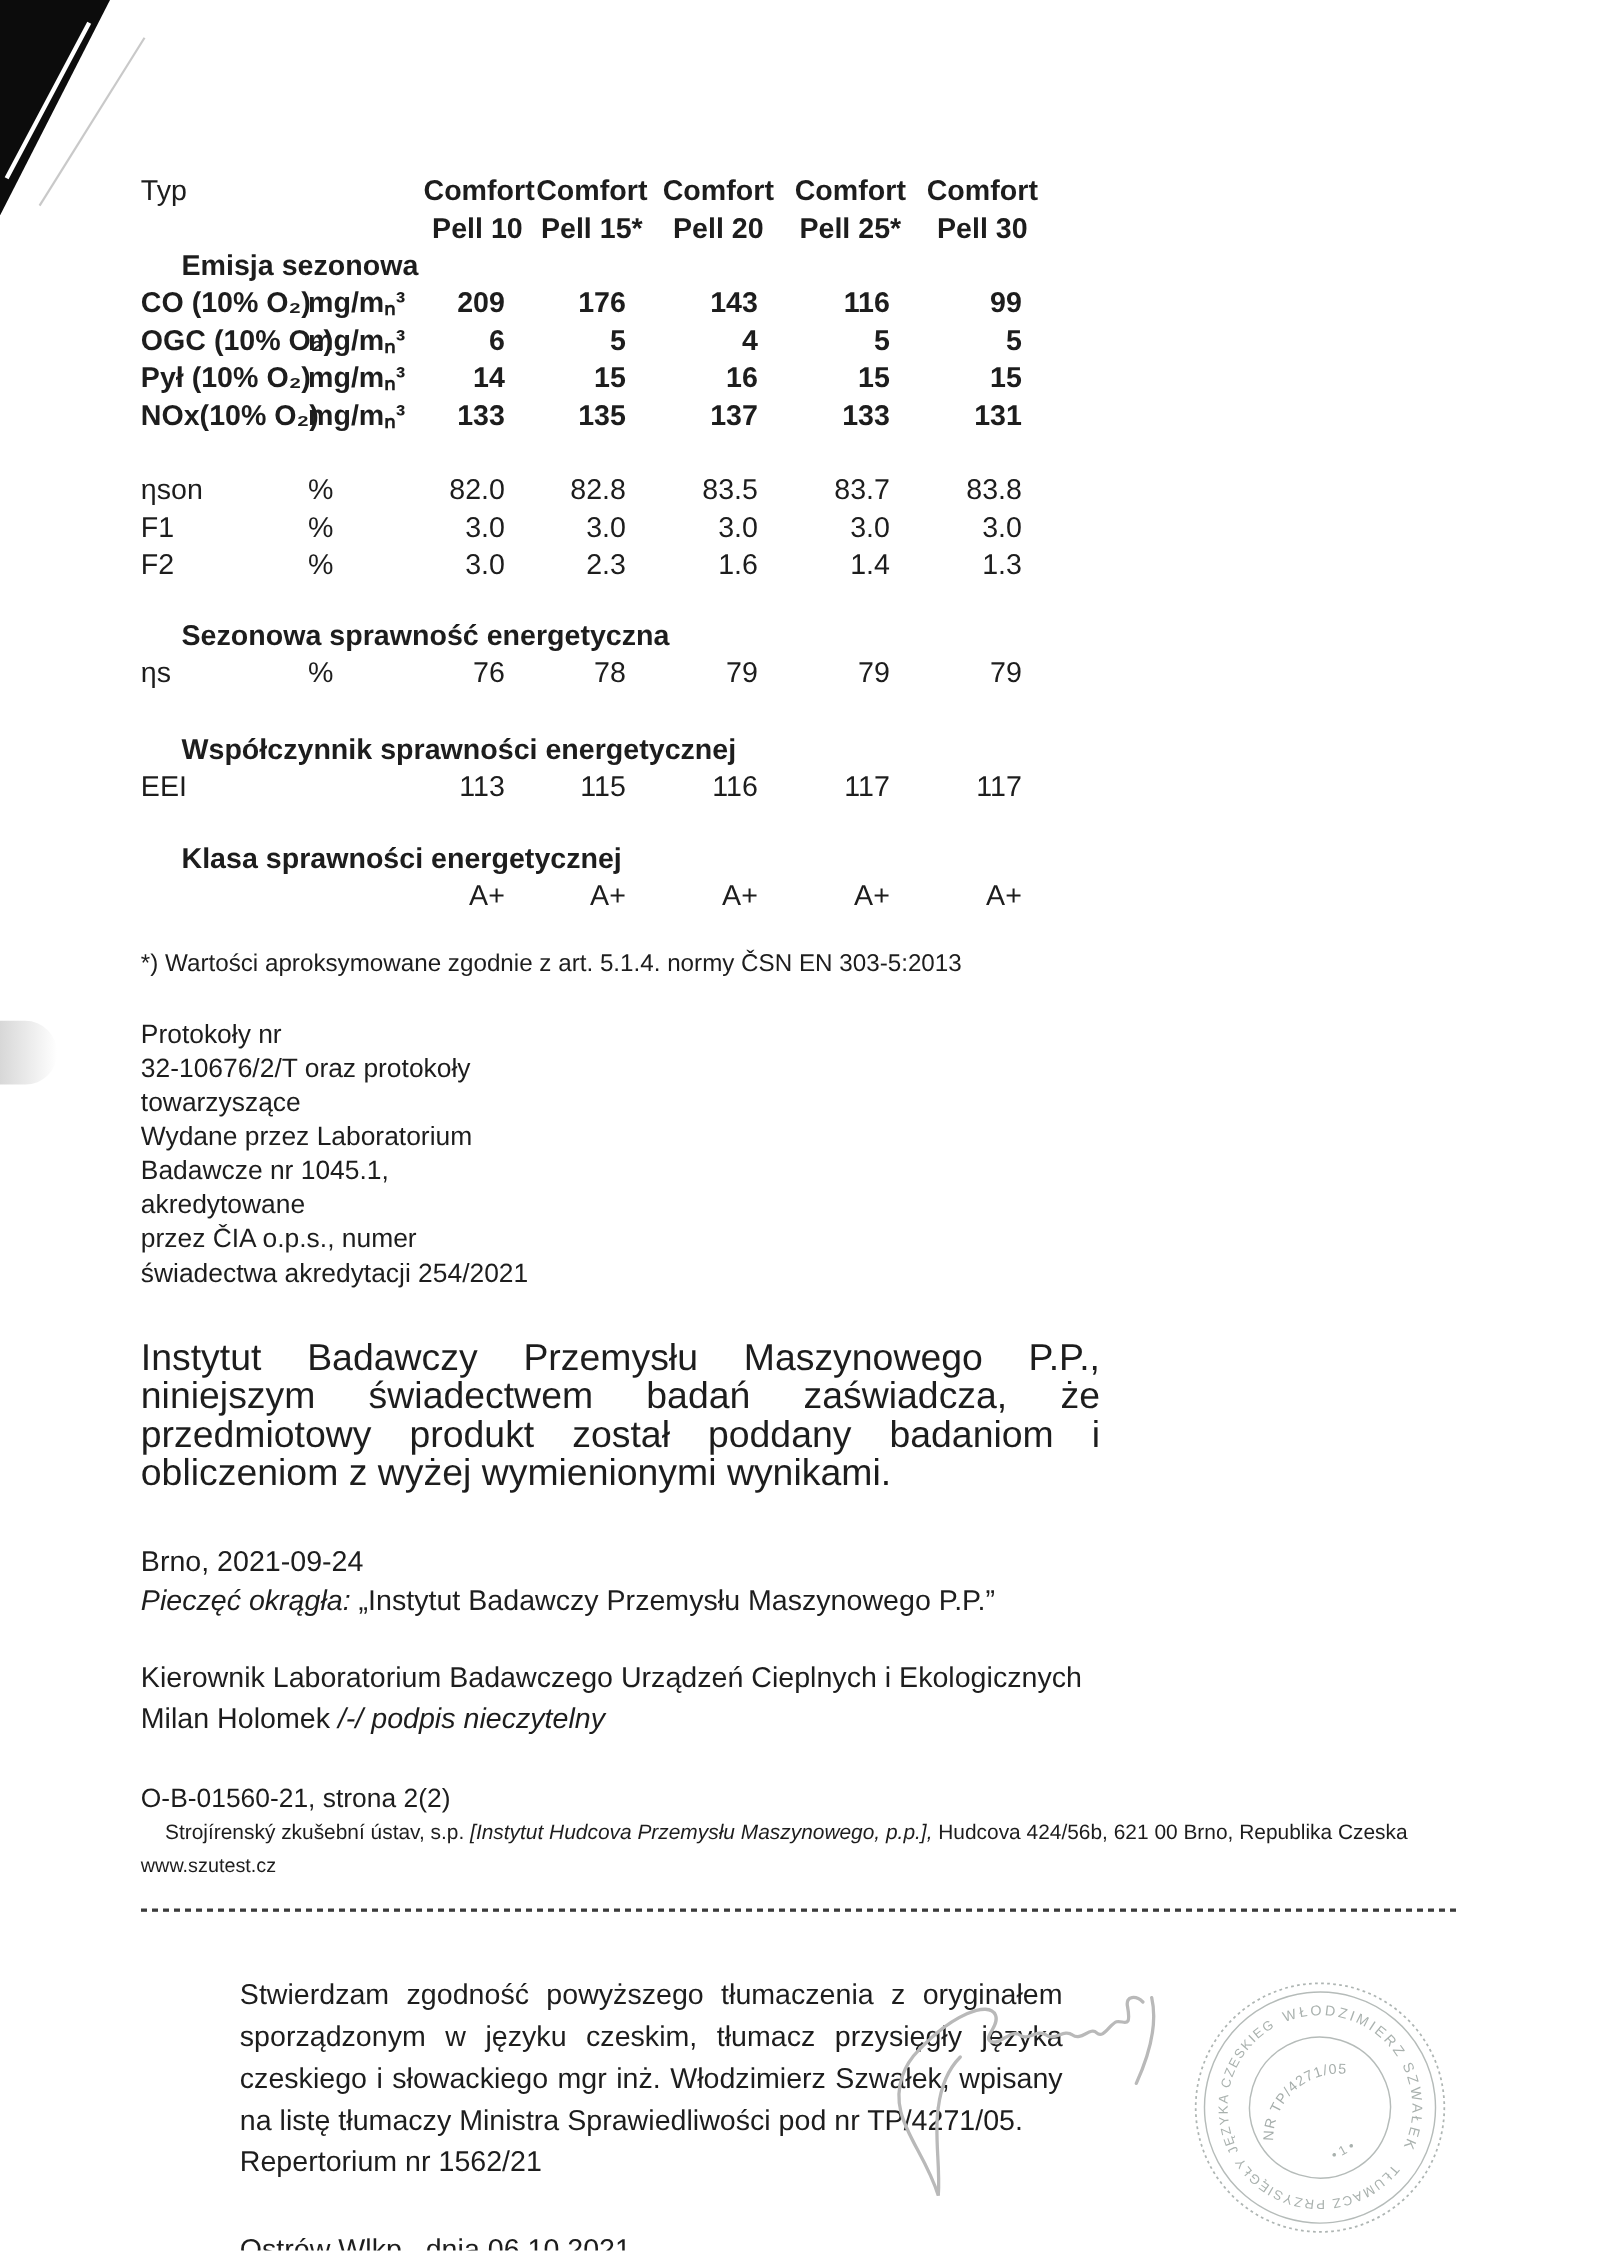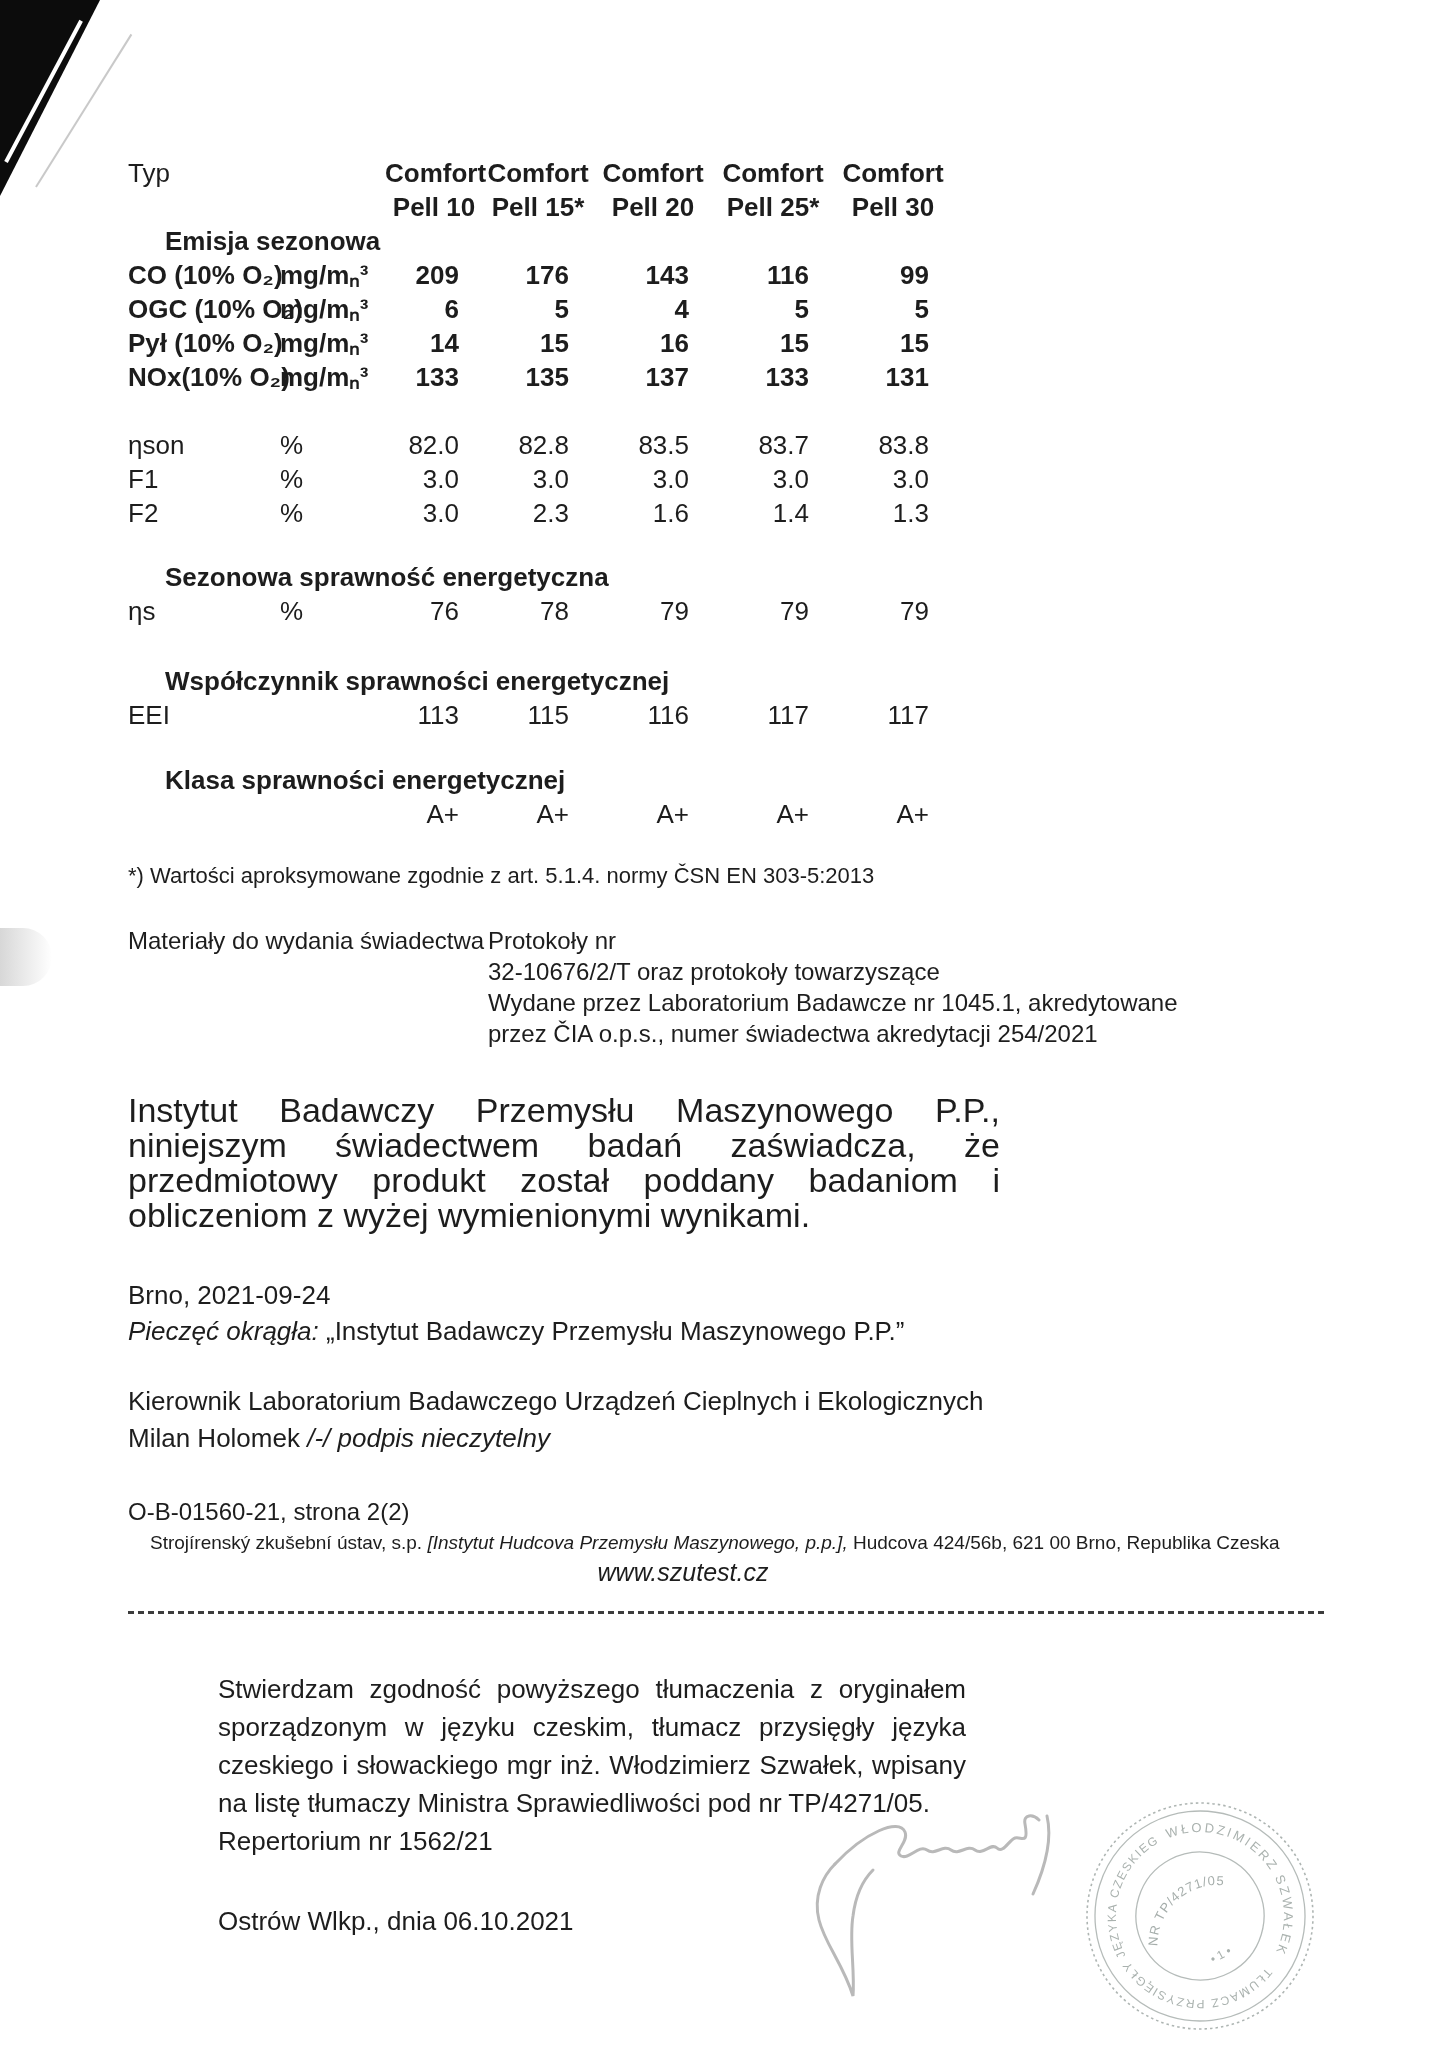--- a/index.html
+++ b/index.html
@@ -34,21 +34,21 @@
   .footnote{margin-top:32px;font-size:22px;white-space:nowrap;}
   .materials{margin-top:36px;display:grid;grid-template-columns:360px 1fr;font-size:24px;line-height:31px;}
   .materials .mat-label{white-space:nowrap;}
   .statement{margin-top:44px;width:872px;font-size:34px;line-height:35px;text-align:justify;}
   .place-date{margin-top:44px;font-size:26px;line-height:36px;}
   .seal-note{font-size:26px;line-height:36px;}
   .it{font-style:italic;}
   .signer{margin-top:34px;font-size:26px;line-height:37px;}
   .doc-ref{margin-top:40px;font-size:24px;line-height:30px;}
   .issuer{margin-top:2px;margin-left:22px;font-size:19px;line-height:28px;white-space:nowrap;}
-  .website{width:1110px;text-align:center;font-size:25px;line-height:30px;font-style:italic;}
+  .website{width:1110px;text-align:left;font-size:18px;line-height:30px;}
   .dashes{margin-top:24px;width:1200px;height:3px;
     background:repeating-linear-gradient(90deg,#3c3c3c 0 6px,rgba(255,255,255,0) 6px 10px);}
   .translator{margin-top:56px;margin-left:90px;width:748px;font-size:26px;line-height:38px;}
   .translator .just{text-align:justify;}
   .translator .rep{}
   .translator .tr-date{margin-top:42px;}
   
   .signature{position:absolute;left:795px;top:1812px;}
   .stamp{position:absolute;left:1072px;top:1786px;}
 </style>
@@ -177,21 +177,20 @@
       <span class="t-val">A+</span>
       <span class="t-val">A+</span>
       <span class="t-val">A+</span>
     </div>
       </div>
   </div>
 
   <div class="footnote">*) Wartości aproksymowane zgodnie z art. 5.1.4. normy ČSN EN 303-5:2013</div>
 
   <div class="materials">
-    <div class="mat-label">Materiały  do wydania świadectwa</div>
     <div>
       <div>Protokoły nr</div>
       <div>32-10676/2/T oraz protokoły towarzyszące</div>
       <div>Wydane przez Laboratorium Badawcze nr 1045.1, akredytowane</div>
       <div>przez ČIA o.p.s., numer świadectwa akredytacji  254/2021</div>
     </div>
   </div>
 
   <div class="statement">Instytut Badawczy Przemysłu Maszynowego P.P., niniejszym świadectwem badań zaświadcza, że przedmiotowy produkt został poddany badaniom i obliczeniom z wyżej wymienionymi wynikami.</div>
 

